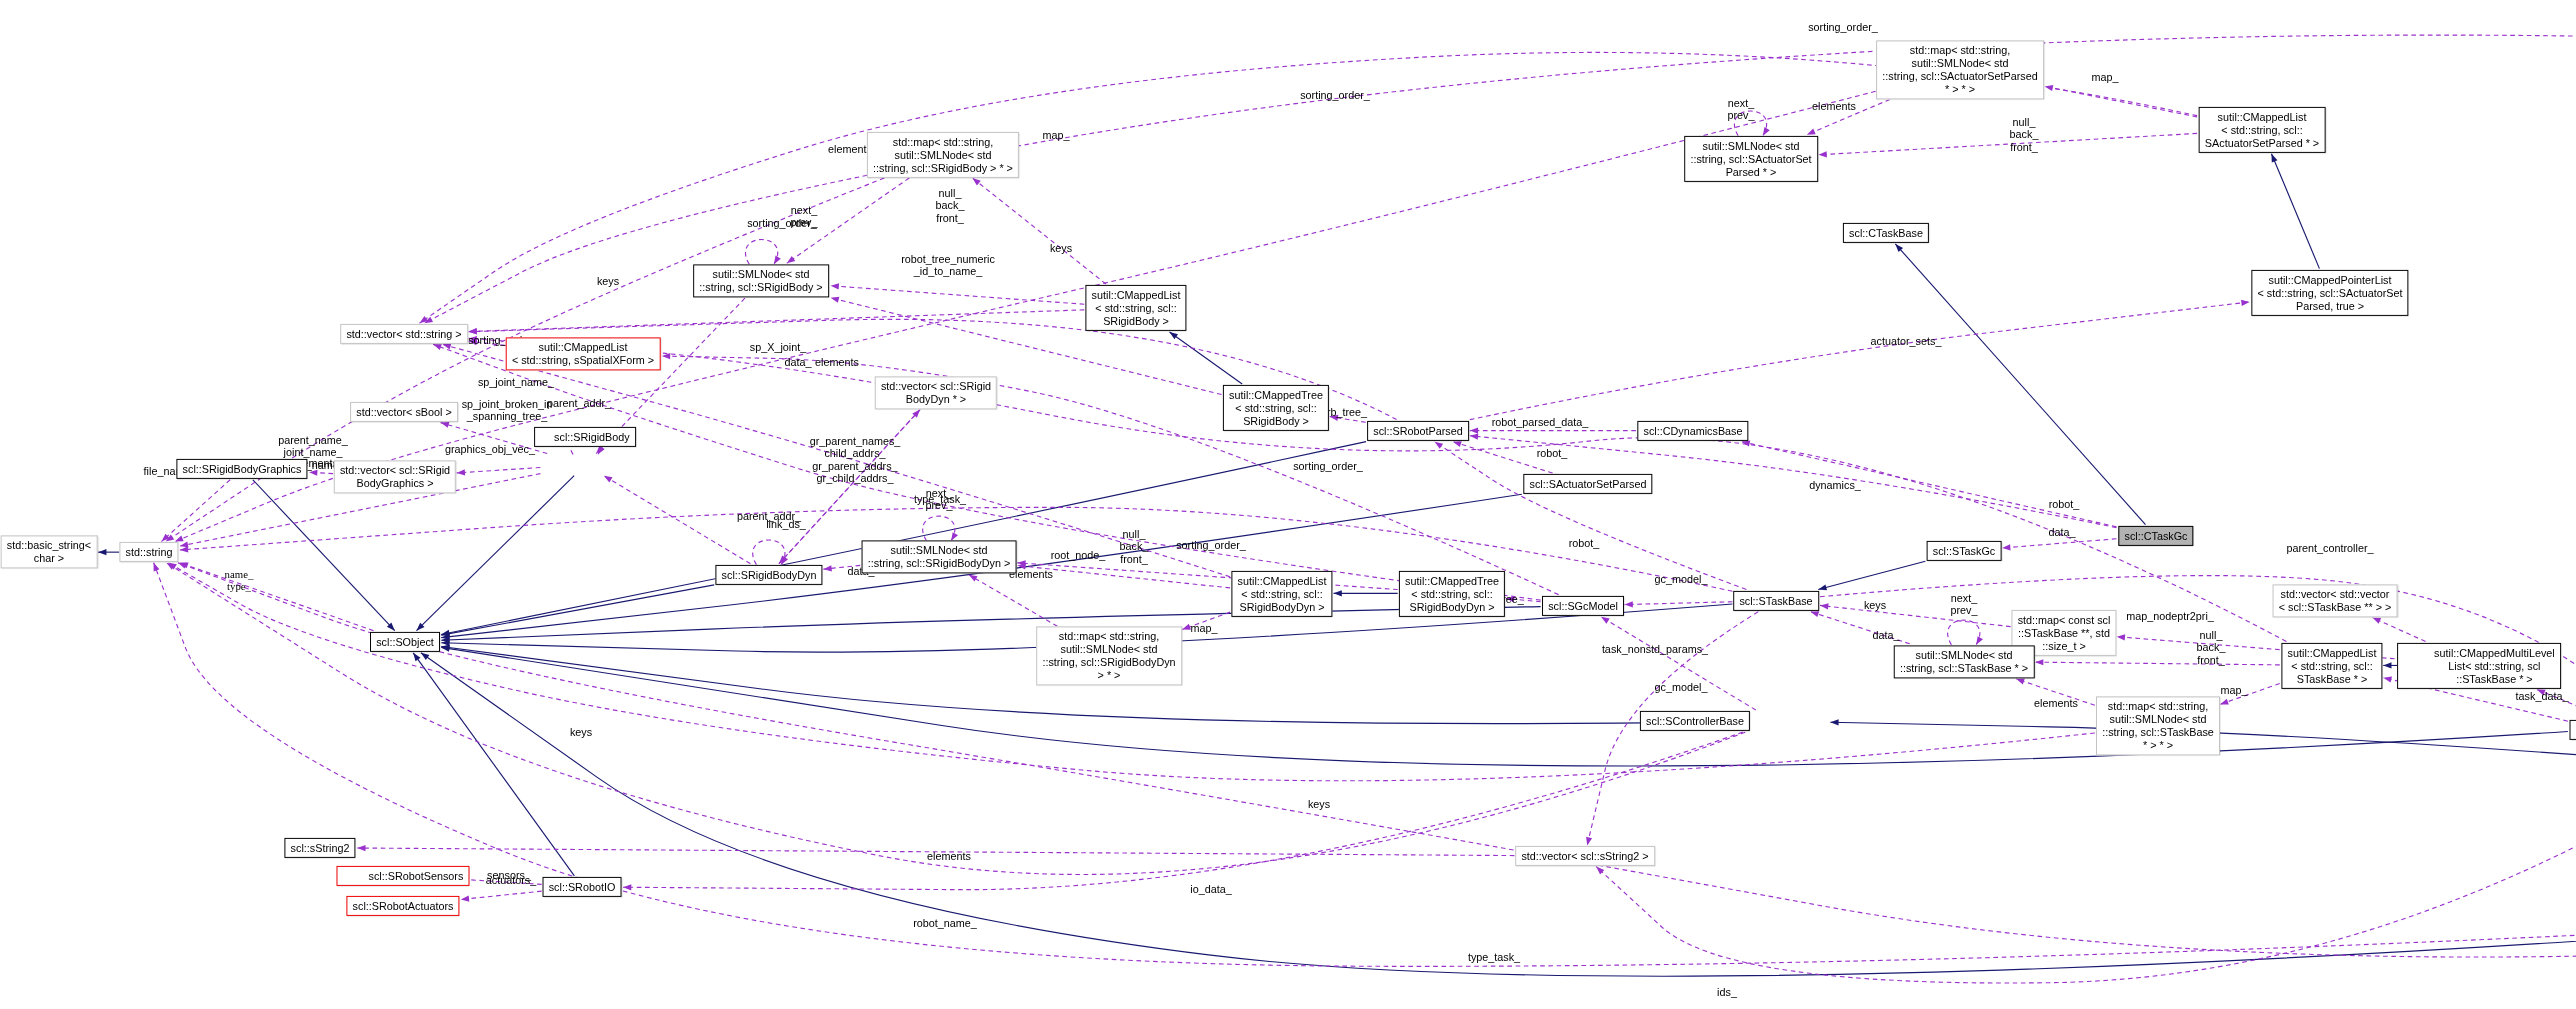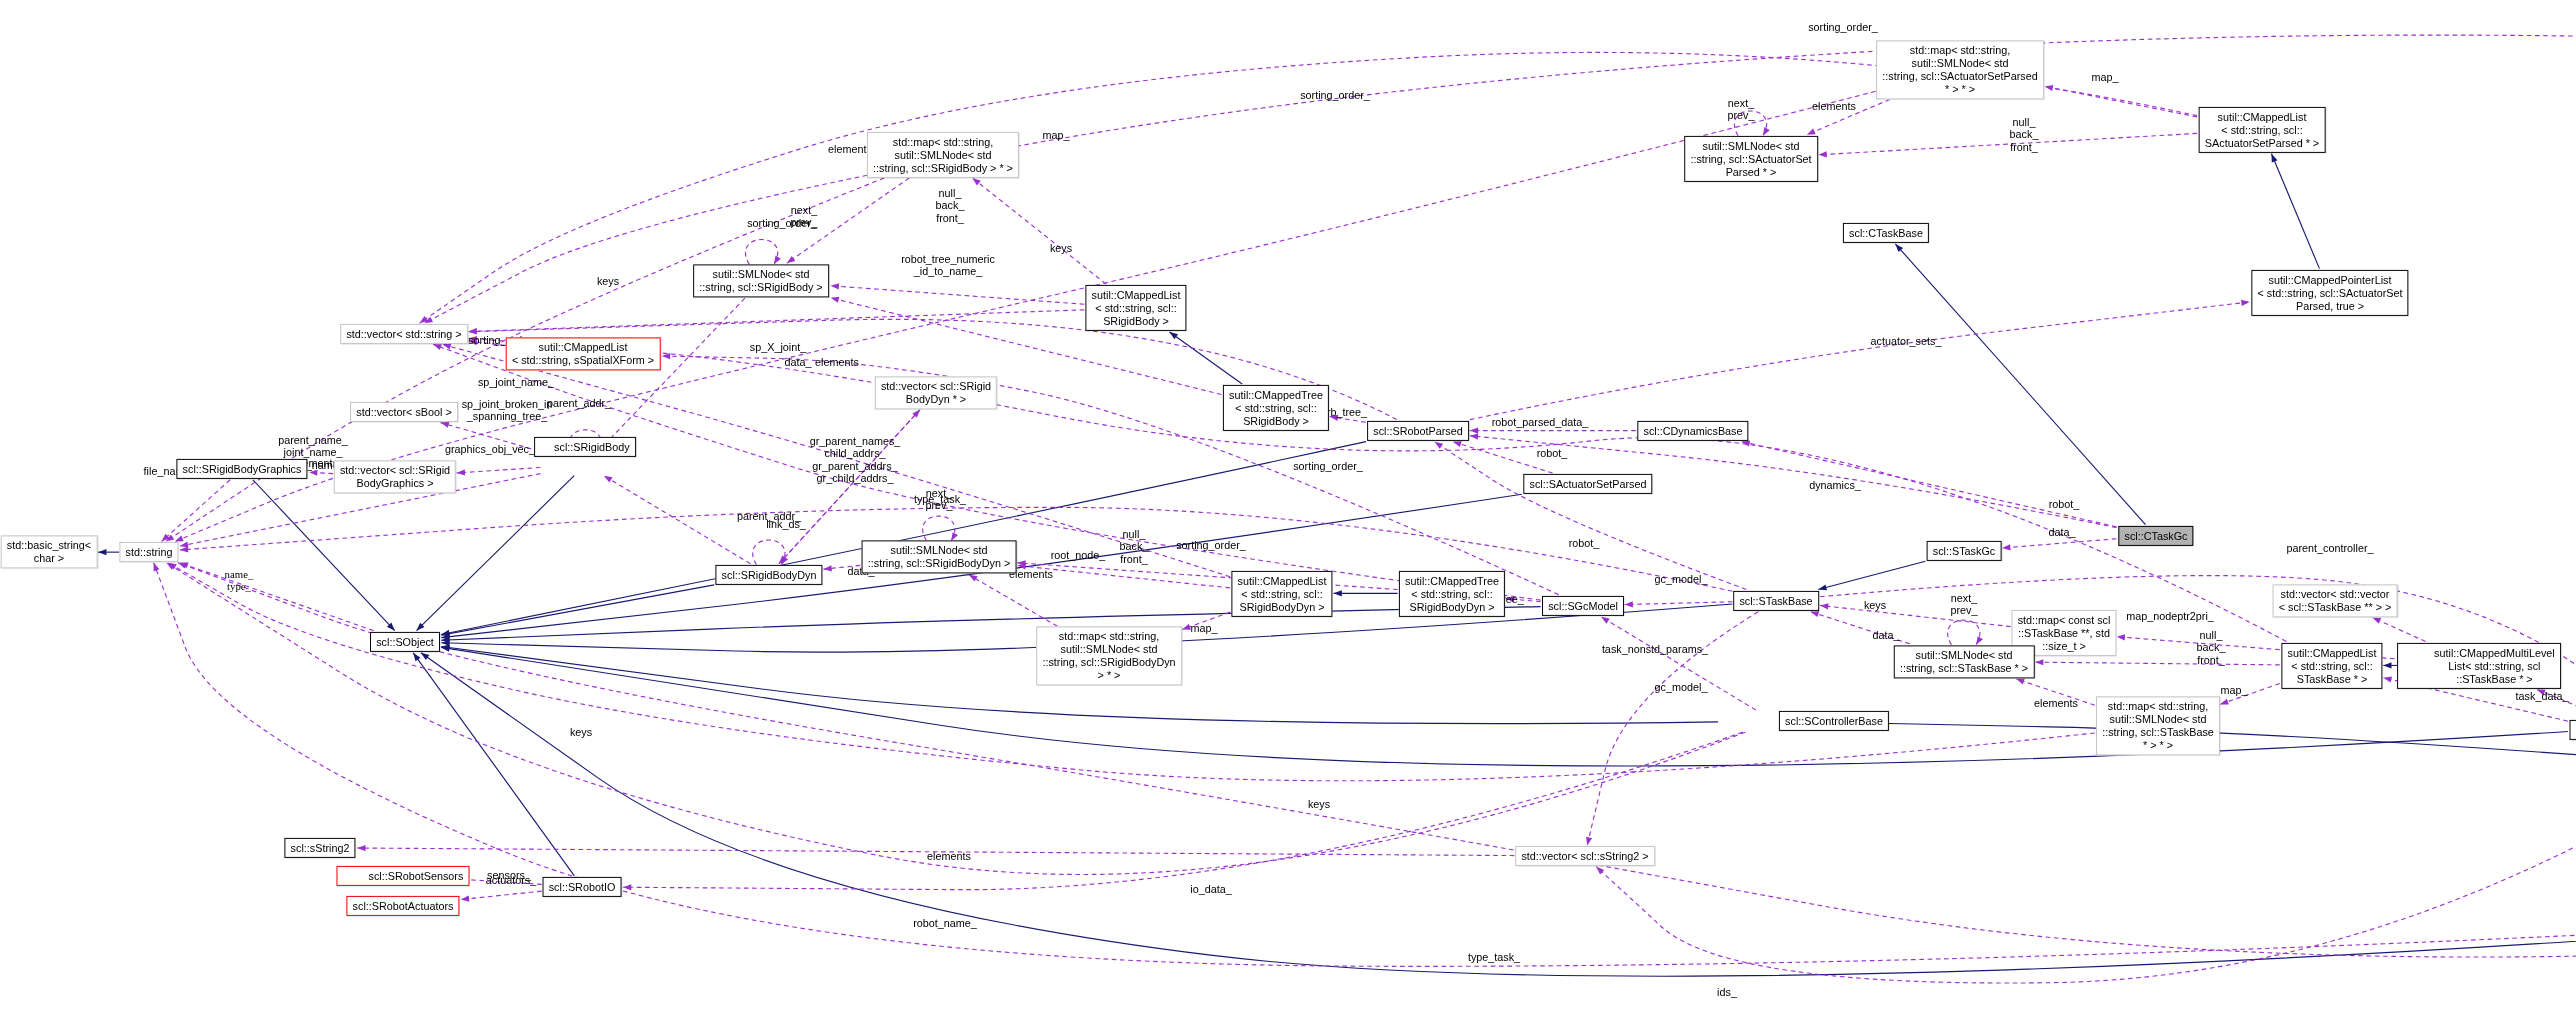--- a/index.html
+++ b/index.html
@@ -258,21 +258,21 @@
     <div class="node plain" style="left: 404px; top: 412px;">
       <div>std::vector&lt; sBool &gt;</div>
     </div>
     <div class="node bold" style="left: 242px; top: 469px;">
       <div>scl::SRigidBodyGraphics</div>
     </div>
     <div class="node plain" style="left: 395px; top: 477px;">
       <div>std::vector&lt; scl::SRigid</div>
       <div>BodyGraphics &gt;</div>
     </div>
-    <div class="node bold" style="left: 585px; top: 447px; padding-left: 19px;">
+    <div class="node bold" style="left: 585px; top: 437px; padding-left: 19px;">
       <div>scl::SRigidBody</div>
     </div>
     <div class="node plain" style="left: 936px; top: 393px;">
       <div>std::vector&lt; scl::SRigid</div>
       <div>BodyDyn * &gt;</div>
     </div>
     <div class="node bold" style="left: 769px; top: 575px;">
       <div>scl::SRigidBodyDyn</div>
     </div>
     <div class="node bold" style="left: 939px; top: 557px;">
@@ -359,21 +359,21 @@
     <div class="node bold" style="left: 1776px; top: 601px;">
       <div>scl::STaskBase</div>
     </div>
     <div class="node bold" style="left: 1964px; top: 551px;">
       <div>scl::STaskGc</div>
     </div>
     <div class="node bold" style="left: 1964px; top: 662px;">
       <div>sutil::SMLNode&lt; std</div>
       <div>::string, scl::STaskBase * &gt;</div>
     </div>
-    <div class="node bold" style="left: 1834px; top: 721px;">
+    <div class="node bold" style="left: 1695px; top: 721px;">
       <div>scl::SControllerBase</div>
     </div>
     <div class="node plain" style="left: 2158px; top: 726px;">
       <div>std::map&lt; std::string,</div>
       <div>sutil::SMLNode&lt; std</div>
       <div>::string, scl::STaskBase</div>
       <div>* &gt; * &gt;</div>
     </div>
     <div class="node bold" style="left: 2603px; top: 730px;">
       <div>scl::SServo</div>

